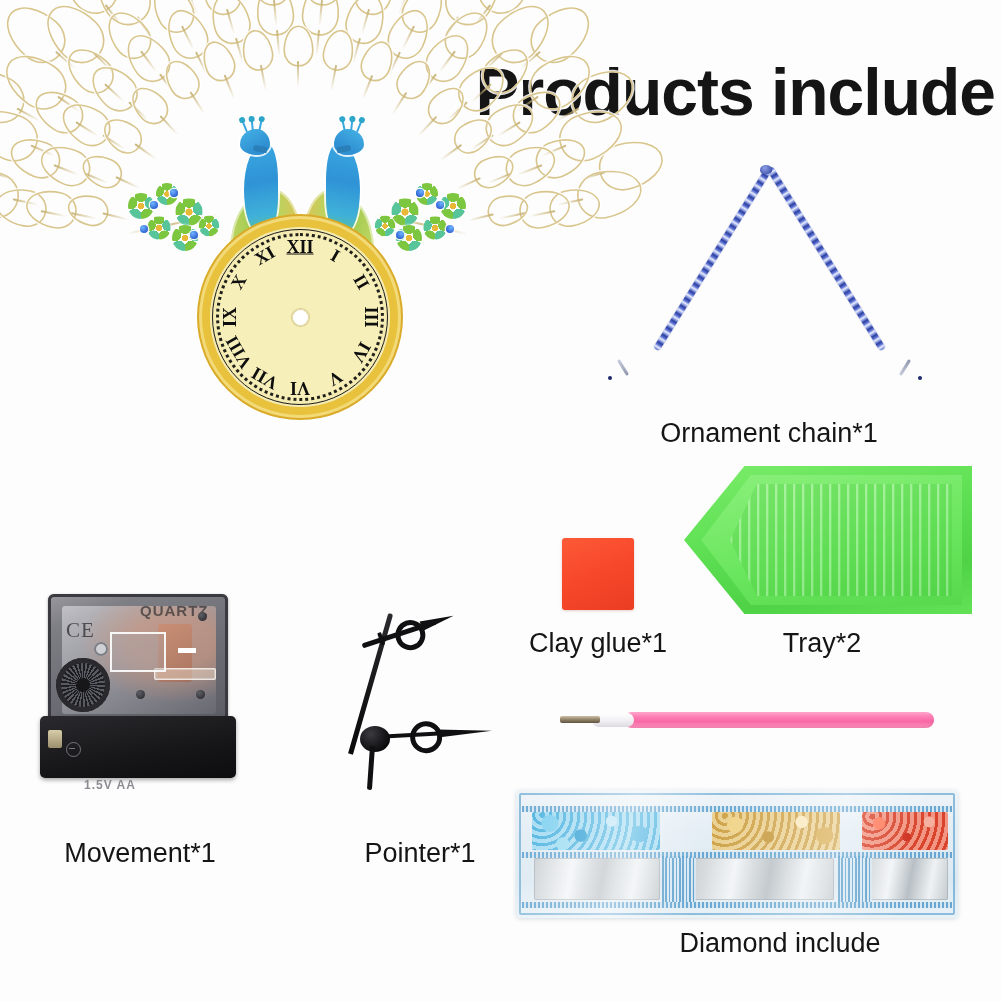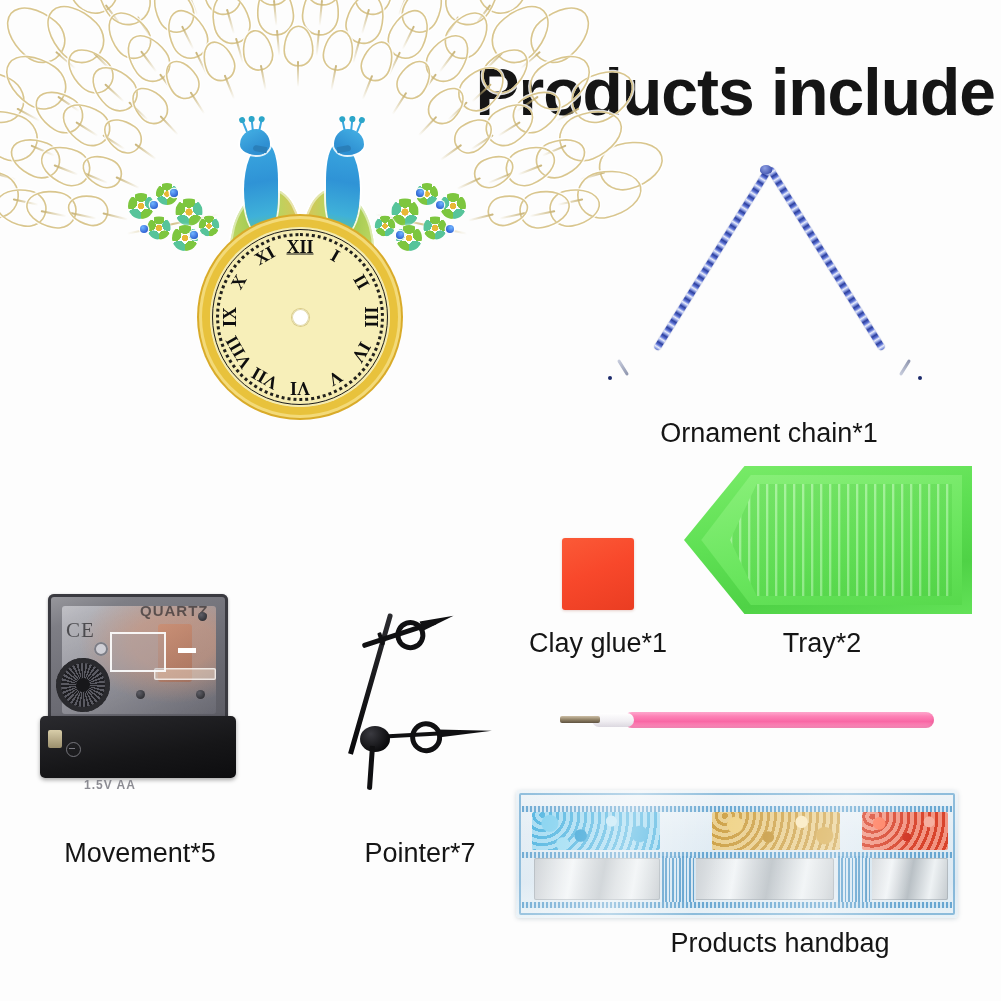--- a/index.html
+++ b/index.html
@@ -925,51 +925,51 @@
       <div class="mv-screw" style="left:150px; top:18px;"></div>
       <div class="mv-screw" style="left:148px; top:96px;"></div>
       <div class="mv-screw" style="left:88px; top:96px;"></div>
     </div>
     <div class="mv-battery">
       <div class="mv-contact"></div>
       <div class="mv-minus"></div>
       <div class="mv-batt-text">1.5V AA</div>
     </div>
   </div>
-  <div class="caption" style="left:20px; top:838px; width:240px;">Movement*5</div>
+  <div class="caption" style="left:20px; top:838px; width:240px;">Movement*1</div>
 
   <div class="pointer">
     <div class="hand-min"></div>
     <div class="hand-hour">
       <div class="shaft"></div>
       <div class="notch"></div>
       <div class="ring"></div>
       <div class="spear"></div>
     </div>
     <div class="hand-sec">
       <div class="tail"></div>
       <div class="shaft"></div>
       <div class="ring"></div>
       <div class="spear"></div>
     </div>
     <div class="hand-hub"></div>
     <div class="hand-stub"></div>
   </div>
-  <div class="caption" style="left:310px; top:838px; width:220px;">Pointer*7</div>
+  <div class="caption" style="left:310px; top:838px; width:220px;">Pointer*1</div>
 
   <div class="handbag">
     <div class="gem-band blue"></div>
     <div class="gem-band gold"></div>
     <div class="gem-band red"></div>
     <div class="foil a"></div>
     <div class="foil b"></div>
     <div class="foil c"></div>
     <div class="seal s1"></div>
     <div class="seal s2"></div>
     <div class="bag-zip top"></div>
     <div class="bag-zip mid"></div>
     <div class="bag-zip bot"></div>
     <div class="bag-outline"></div>
     <div class="bag-sheen"></div>
   </div>
-  <div class="caption" style="left:630px; top:928px; width:300px;">Products handbag</div>
+  <div class="caption" style="left:630px; top:928px; width:300px;">Diamond include</div>
 
 </div>
 
 </body></html>

